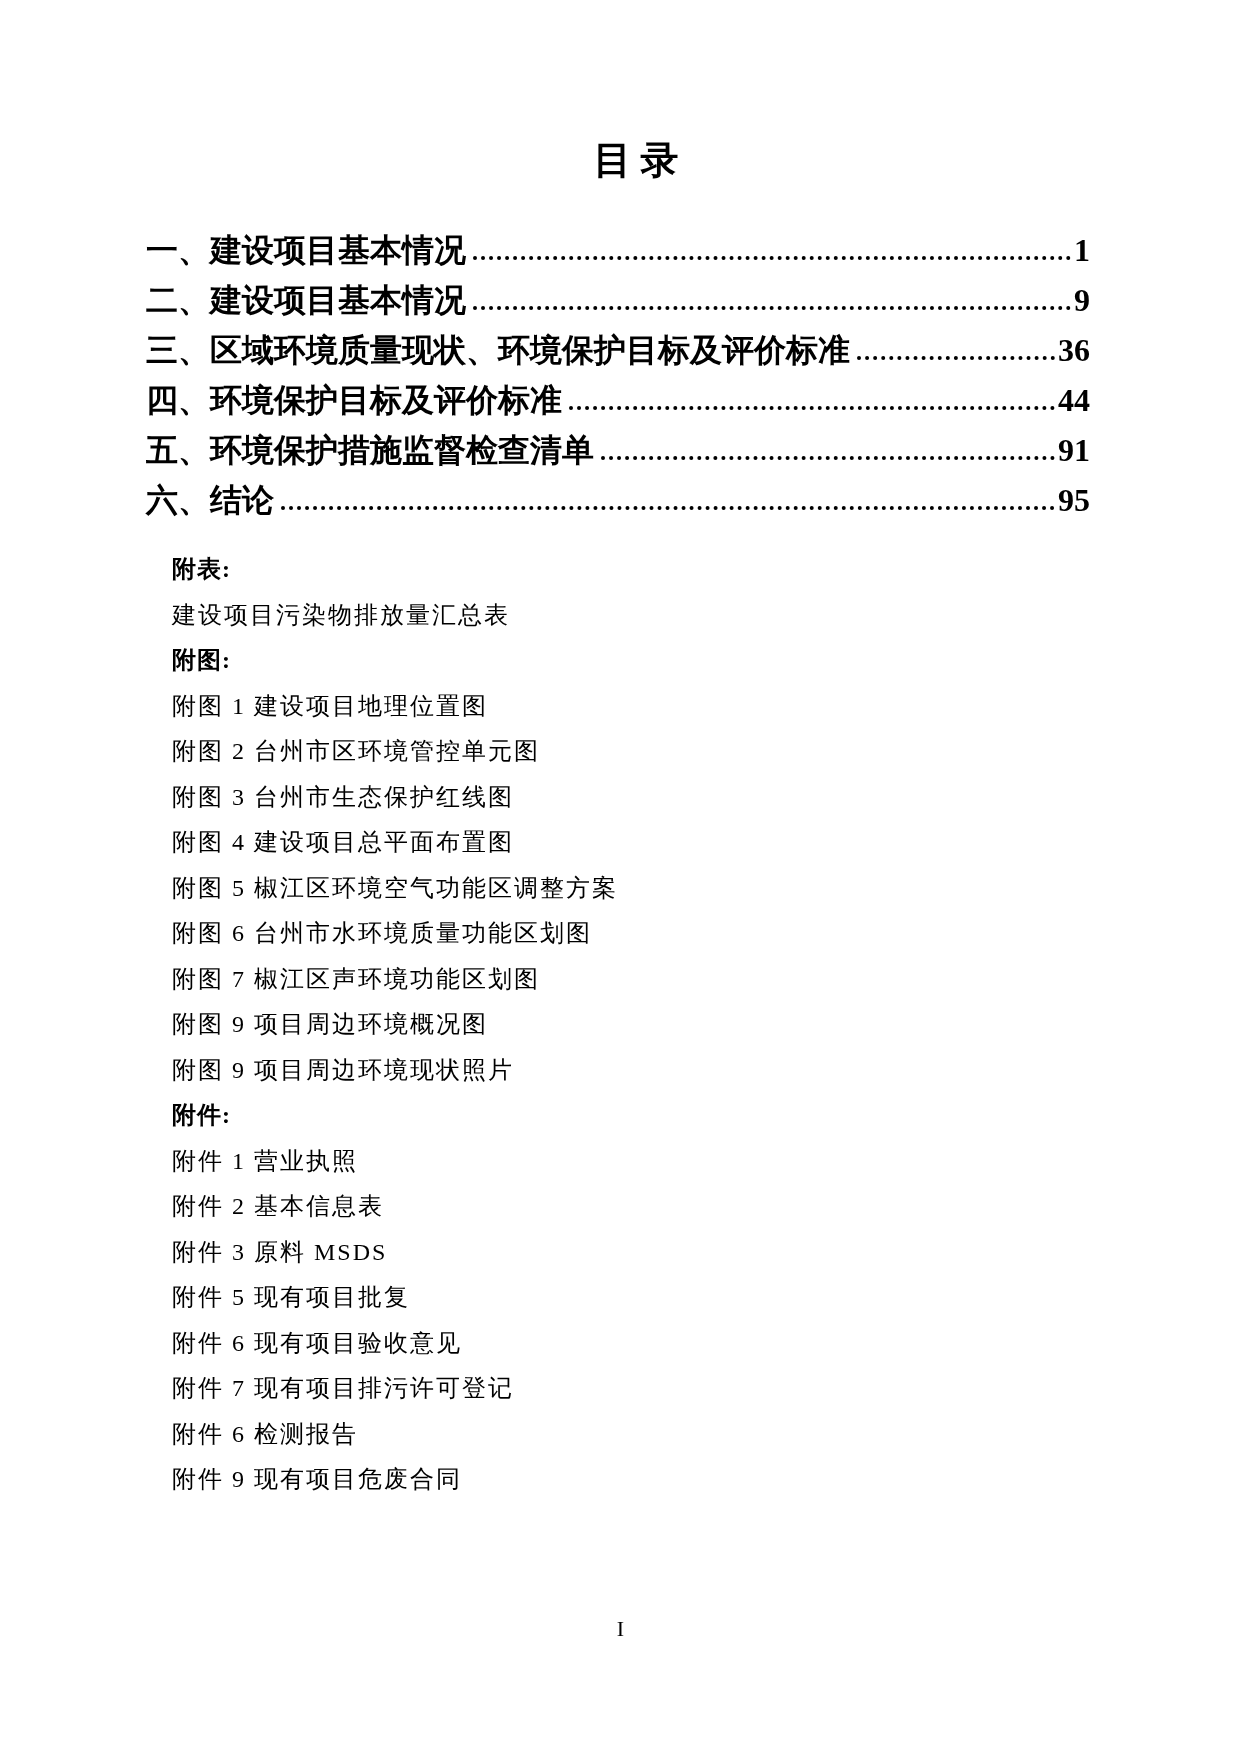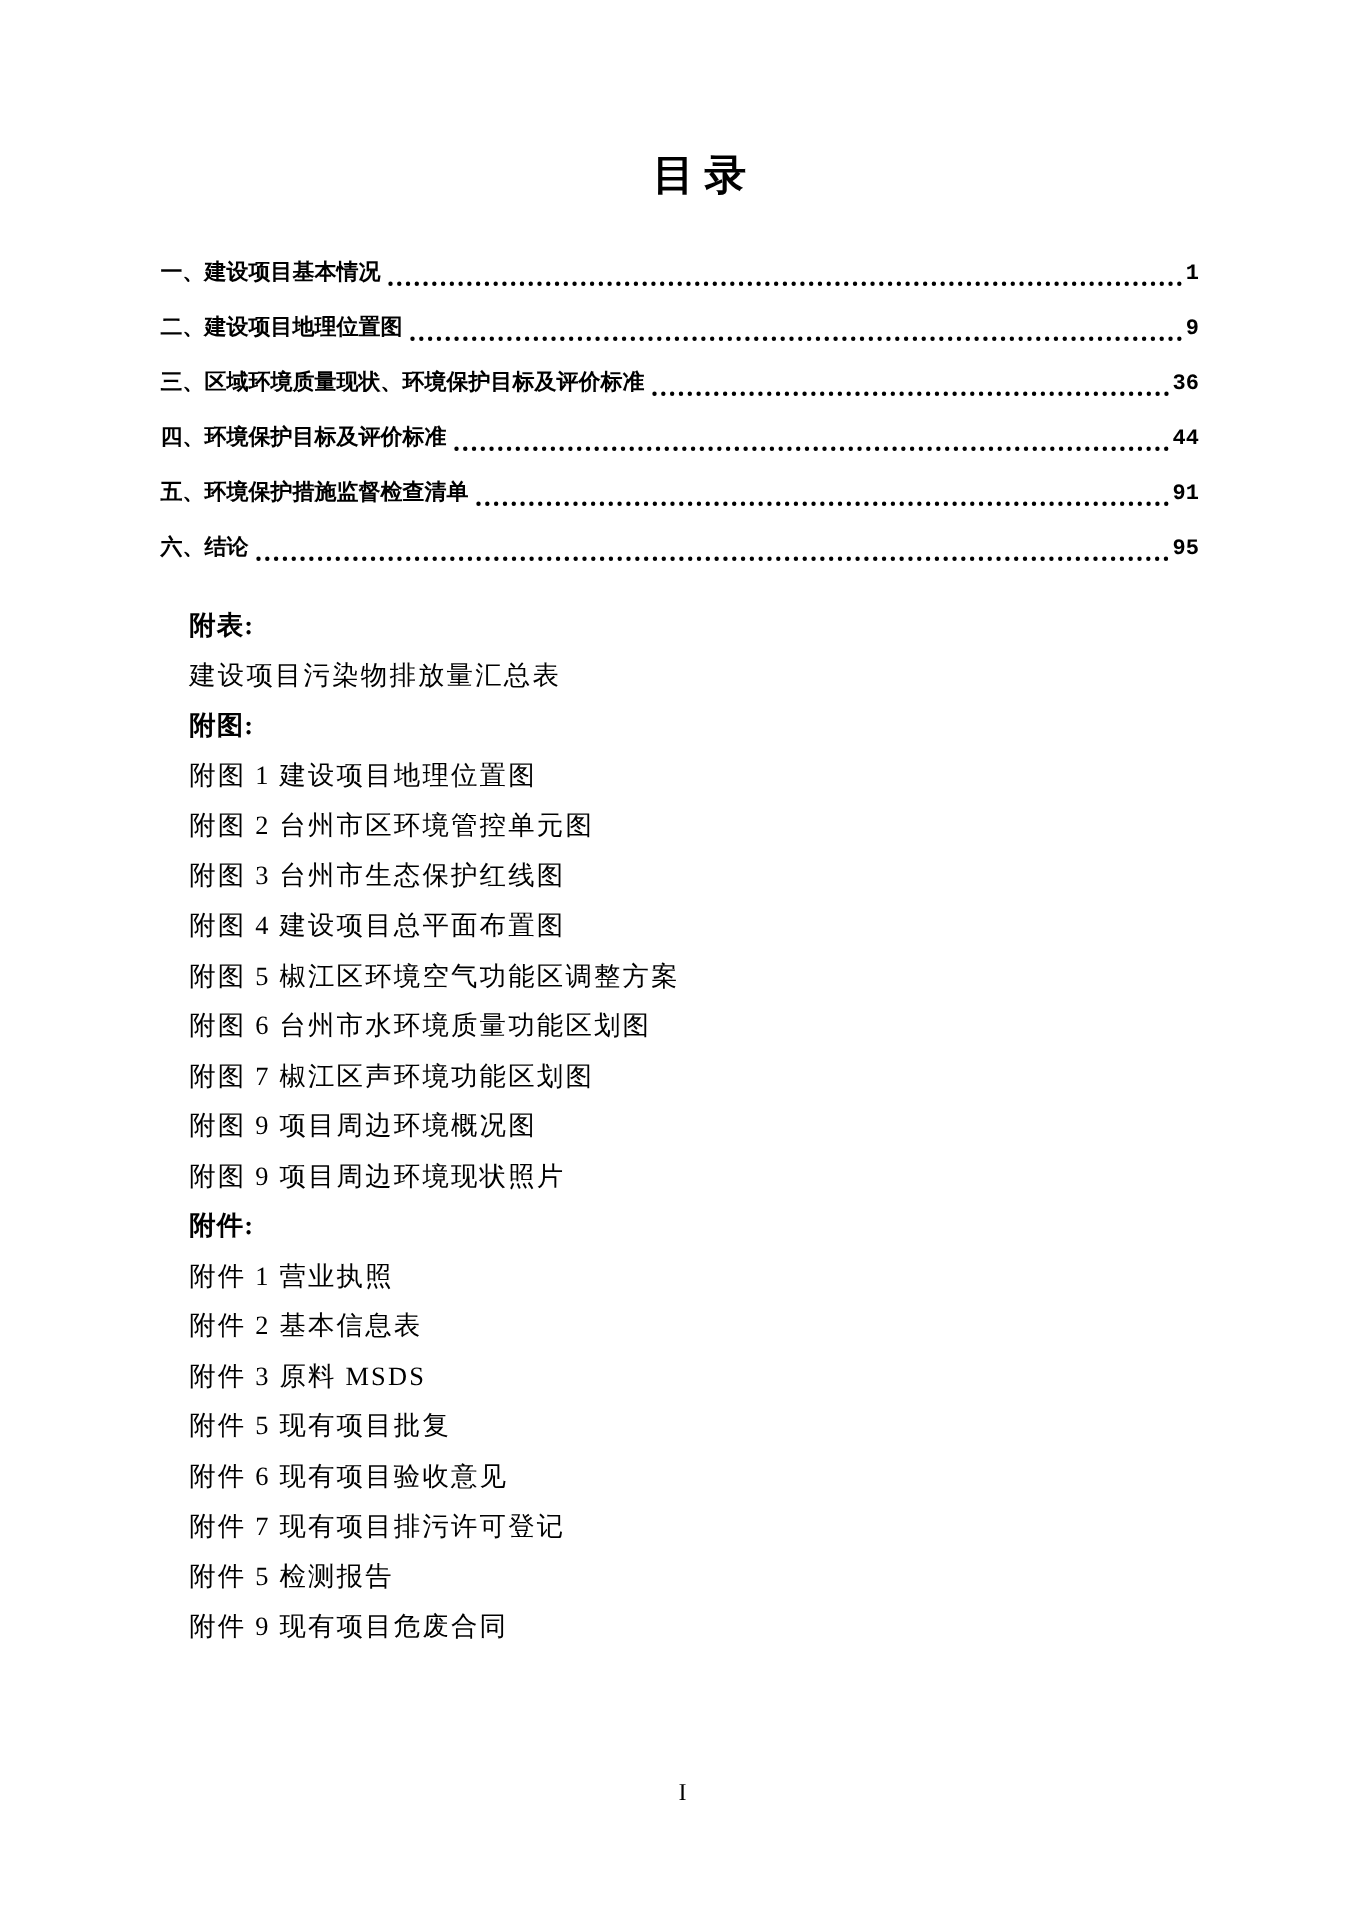--- a/index.html
+++ b/index.html
@@ -20,24 +20,23 @@
     font-weight: bold;
     letter-spacing: 9px;
     margin-left: 40px;
   }
   .toc {
     margin: 43px 151px 0 146px; 
   }
   .toc-entry {
     display: flex;
     line-height: 50px;
-    font-size: 20px;
+    font-size: 32px;
     font-weight: bold;
     white-space: nowrap;
-    font-family: Liberation Mono, monospace;
   }
   .toc-label { flex: 0 0 auto; }
   .toc-leader {
     flex: 1 1 auto;
     min-width: 18px;
     align-self: flex-end;
     margin: 0 3px 15px 7px;
     border-bottom: 4px dotted #000000;
   }
   .toc-page { flex: 0 0 auto; }
@@ -70,21 +69,21 @@
 
 <div class="toc">
   <div>
 
   <div class="toc-entry">
       <span class="toc-label">一、建设项目基本情况</span>
       <span class="toc-leader"></span>
       <span class="toc-page">1</span>
     </div>
       <div class="toc-entry">
-      <span class="toc-label">二、建设项目地理位置图</span>
+      <span class="toc-label">二、建设项目基本情况</span>
       <span class="toc-leader"></span>
       <span class="toc-page">9</span>
     </div>
       <div class="toc-entry">
       <span class="toc-label">三、区域环境质量现状、环境保护目标及评价标准</span>
       <span class="toc-leader"></span>
       <span class="toc-page">36</span>
     </div>
       <div class="toc-entry">
       <span class="toc-label">四、环境保护目标及评价标准</span>
@@ -131,19 +130,19 @@
   <div class="appendix-heading">附件:</div>
 
   <div>
 
   <div class="appendix-item">附件 1 营业执照</div>
       <div class="appendix-item">附件 2 基本信息表</div>
       <div class="appendix-item">附件 3 原料 MSDS</div>
       <div class="appendix-item">附件 5 现有项目批复</div>
       <div class="appendix-item">附件 6 现有项目验收意见</div>
       <div class="appendix-item">附件 7 现有项目排污许可登记</div>
-      <div class="appendix-item">附件 5 检测报告</div>
+      <div class="appendix-item">附件 6 检测报告</div>
       <div class="appendix-item">附件 9 现有项目危废合同</div>
     </div>
 
 </div>
 
 <div class="page-footer">I</div>
 
 </body></html>

